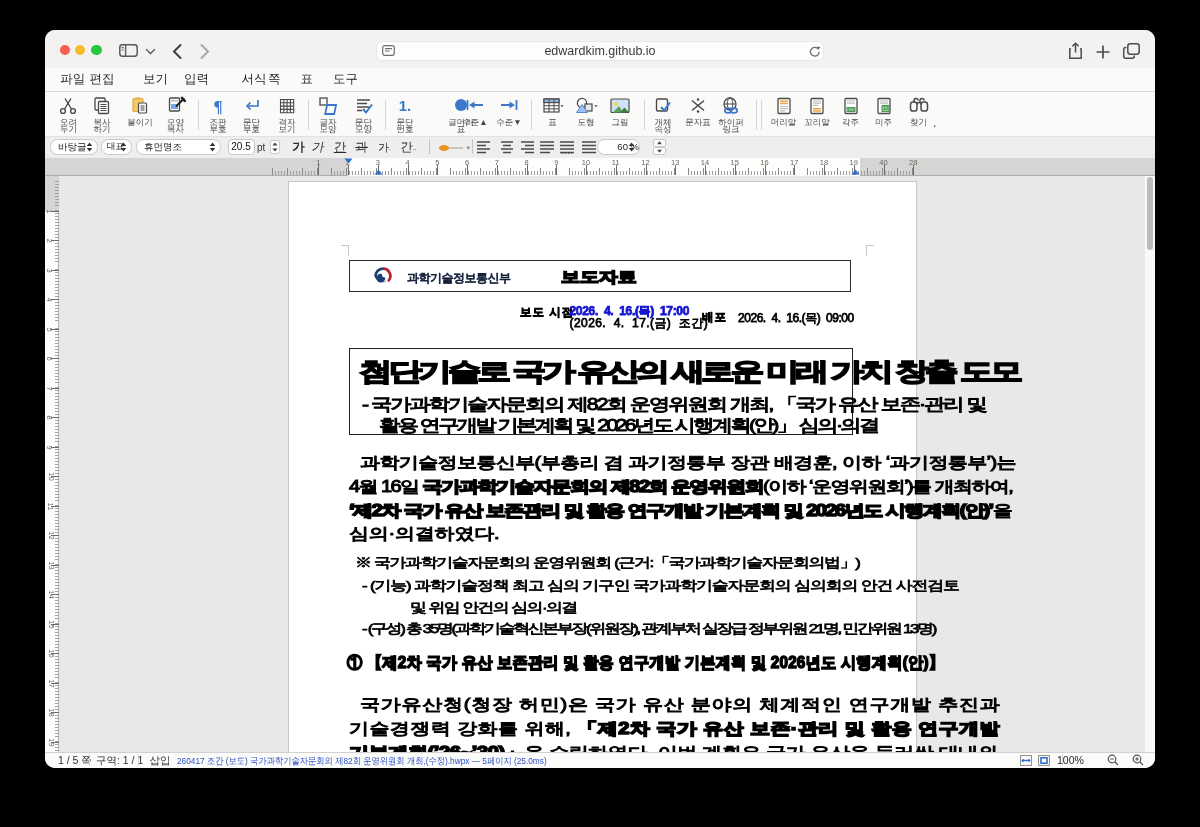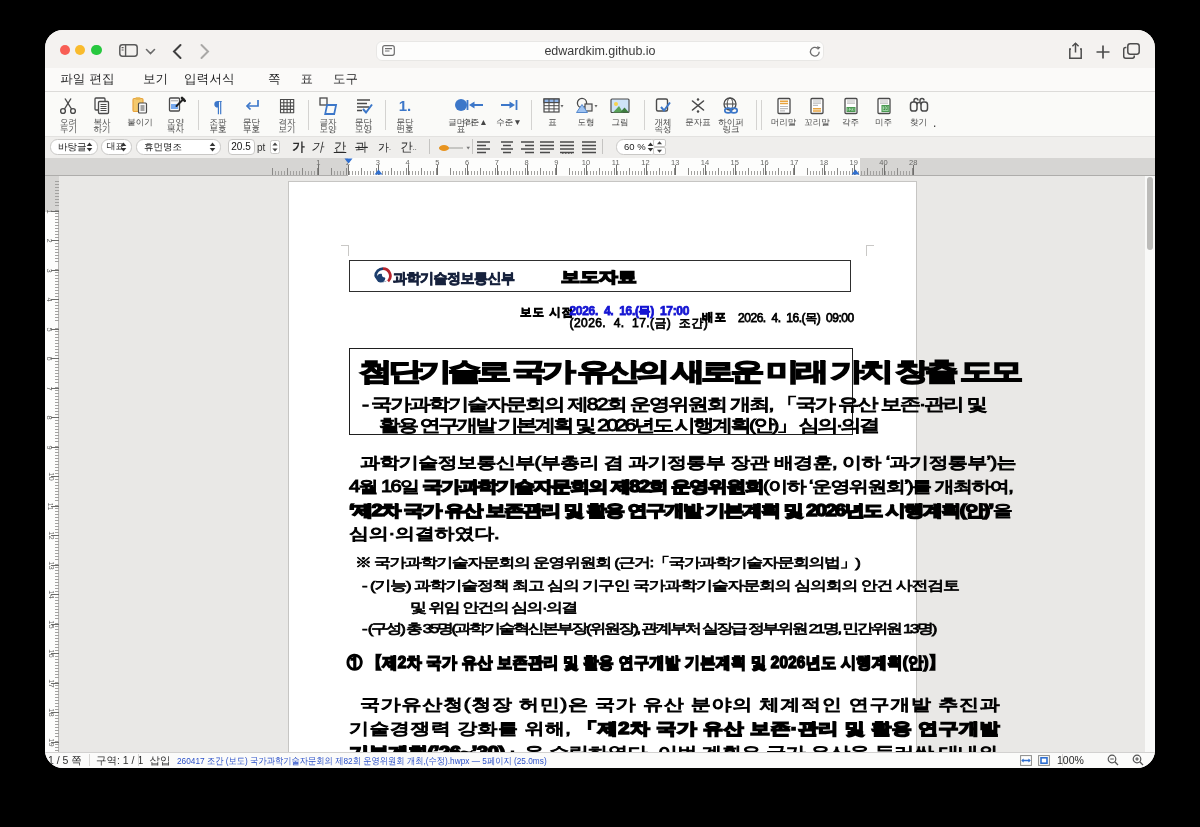--- a/index.html
+++ b/index.html
@@ -1,18 +1,18 @@
 <!DOCTYPE html>
 <html><head><meta charset="utf-8">
 <style>
 *{margin:0;padding:0;box-sizing:border-box}
 html,body{width:1200px;height:827px;background:#000;overflow:hidden;
  font-family:"Liberation Sans",sans-serif;}
 #win{position:absolute;left:45px;top:30px;width:1110px;height:738px;
- border-radius:18px;background:#f6f5f3;overflow:hidden;
+ border-radius:10px;background:#f6f5f3;overflow:hidden;
  box-shadow:0 18px 50px rgba(0,0,0,.55);}
 .abs{position:absolute}
 .band{position:absolute;left:0;width:1110px}
 #titlebar{top:0;height:38px;background:#f4f2f0}
 #menubar{top:38px;height:23.5px;background:#fbfaf9;border-bottom:1px solid #dcdbd9}
 #toolbar{top:61.5px;height:44.5px;background:#fafaf8}
 #fmtbar{top:106px;height:21.5px;background:#efeeec;border-top:1px solid #e3e2e0}
 #ruler{top:127.5px;height:18px;background:#d6d5d3;border-bottom:1px solid #aeadab}
 #docarea{top:145.5px;height:576px;background:#e9e8e6;overflow:hidden}
 #statusbar{top:721.5px;height:16.5px;background:#fbfbfa;border-top:1px solid #d2d1d0}
@@ -87,21 +87,21 @@
  <rect x="4.8" y="0.8" width="11.4" height="10.4" rx="2.4" fill="none" stroke="#4d4d4d" stroke-width="1.5"></rect>
  <path d="M3.4 4.6 H2.6 A1.9 1.9 0 0 0 0.7 6.5 V13.3 A1.9 1.9 0 0 0 2.6 15.2 H9.4 A1.9 1.9 0 0 0 11.3 13.3 V12.6" fill="none" stroke="#4d4d4d" stroke-width="1.5"></path>
 </svg>
 
 <div class="band" id="menubar"></div>
 <div class="abs" style="left:0;top:38px;width:1110px;height:23.5px">
 <div class="mi" style="left:27.8px;transform:translateX(-50%)">파일</div>
 <div class="mi" style="left:57px;transform:translateX(-50%)">편집</div>
 <div class="mi" style="left:110.4px;transform:translateX(-50%)">보기</div>
 <div class="mi" style="left:151.6px;transform:translateX(-50%)">입력</div>
-<div class="mi" style="left:177px;transform:translateX(-50%)">서식</div>
+<div class="mi" style="left:209px;transform:translateX(-50%)">서식</div>
 <div class="mi" style="left:229.2px;transform:translateX(-50%)">쪽</div>
 <div class="mi" style="left:261.7px;transform:translateX(-50%)">표</div>
 <div class="mi" style="left:300.4px;transform:translateX(-50%)">도구</div>
 </div>
 <div class="band" id="toolbar"></div>
 <div class="band" id="fmtbar"></div>
 <div class="band" id="ruler"></div>
 <div class="band" id="docarea"></div>
 <div class="band" id="statusbar"></div>
 <div class="abs" style="left:0;top:61.5px;width:1110px;height:44.5px">
@@ -500,21 +500,21 @@
       </div>
 <div class="alic" style="left:536.6px">
         <svg width="14" height="13" viewBox="0 0 14 13">
           <line x1="0" y1="1" x2="14" y2="1" stroke="#4a4a4a" stroke-width="1.6"></line>
           <line x1="0" y1="4.5" x2="14" y2="4.5" stroke="#4a4a4a" stroke-width="1.6"></line>
           <line x1="0" y1="8" x2="14" y2="8" stroke="#4a4a4a" stroke-width="1.6"></line>
           <line x1="0" y1="11.5" x2="14" y2="11.5" stroke="#4a4a4a" stroke-width="1.6"></line>
         </svg>
       </div>
 <div class="fsep" style="left:557px"></div>
-<div class="pill" style="left:571px;width:43px;text-align:left">60 %<span class="ud">
+<div class="pill" style="left:552px;width:43px;text-align:right">60 %<span class="ud">
           <svg width="7" height="10" viewBox="0 0 7 10">
             <polygon points="3.5,0.5 6.3,4 0.7,4" fill="#333"></polygon>
             <polygon points="3.5,9.5 6.3,6 0.7,6" fill="#333"></polygon>
           </svg>
         </span></div>
 <svg class="abs" style="left:607.5px;top:3px" width="13" height="16" viewBox="0 0 13 16">
 <rect x="0.5" y="0.5" width="12" height="7" rx="1.5" fill="#fff" stroke="#c9c8c6"></rect>
 <rect x="0.5" y="8.5" width="12" height="7" rx="1.5" fill="#fff" stroke="#c9c8c6"></rect>
 <polygon points="6.5,2.2 9,5.2 4,5.2" fill="#444"></polygon>
         <polygon points="6.5,13.8 9,10.8 4,10.8" fill="#444"></polygon>
@@ -627,21 +627,21 @@
         <div class="abs" style="left:52px;top:63.5px;width:7px;height:1px;background:#c9c8c6"></div>
         <div class="abs" style="left:576.5px;top:63.5px;width:1px;height:11px;background:#c9c8c6"></div>
         <div class="abs" style="left:577.5px;top:63.5px;width:7px;height:1px;background:#c9c8c6"></div>
         <div class="abs" style="left:59.5px;top:78px;width:502px;height:32px;border:1.2px solid #2e2e2e"></div>
         <svg class="abs" style="left:83.5px;top:84.5px" width="20" height="20" viewBox="0 0 20 20">
 <path d="M10 1.3 A8.7 8.7 0 0 1 16 16.3 L14.2 14.4 A6.2 6.2 0 0 0 10 3.9 Z" fill="#b5242c"></path>
 <path d="M10 3.9 A6.2 6.2 0 0 0 3.9 10 A6.2 6.2 0 0 0 14.2 14.6 A8.7 8.7 0 0 1 1.3 10 A8.7 8.7 0 0 1 10 1.3 Z" fill="#1c3e6e"></path>
 <circle cx="7.8" cy="12.2" r="4.4" fill="#1c3e6e"></circle>
 <circle cx="11.8" cy="8.6" r="2.9" fill="#fff"></circle>
 </svg>
-        <div id="org" class="line kr2" style="left:104px;top:88px;font-size:14px;letter-spacing:-0.51px;font-weight:bold;color:#16213c">과학기술정보통신부</div>
+        <div id="org" class="line kr2" style="left:118px;top:88px;font-size:12px;letter-spacing:-0.51px;font-weight:normal;color:#16213c">과학기술정보통신부</div>
         <div id="bodo" class="line krb" style="left:271.5px;top:86px;font-size:15px;letter-spacing:0.0px;transform:scaleX(1.26);transform-origin:0 50%;font-weight:bold">보도자료</div>
         <div class="line kr2" style="left:231px;top:123.5px;font-size:11.5px;font-weight:bold;letter-spacing:1px">보도 시점</div>
         <div id="dt1" class="line kr2" style="left:280.5px;top:121.5px;font-size:12px;letter-spacing:-0.33px;font-weight:bold;color:#1414d2">2026.&nbsp; 4.&nbsp; 16.(목)&nbsp; 17:00</div>
         <div id="dt2" class="line kr2" style="left:280.5px;top:133.5px;font-size:12px;letter-spacing:0.43px;">(2026.&nbsp; 4.&nbsp; 17.(금)&nbsp; 조간)</div>
         <div class="line kr2" style="left:413px;top:128.5px;font-size:11.5px;font-weight:bold;letter-spacing:1px">배포</div>
         <div id="dt3" class="line kr2" style="left:449px;top:128.5px;font-size:12px;letter-spacing:-0.46px;">2026.&nbsp; 4.&nbsp; 16.(목)&nbsp; 09:00</div>
         <div class="abs" style="left:60px;top:166.5px;width:504px;height:86.5px;border:1.3px solid #1f1f1f"></div>
         <div id="TT" class="line krb" style="left:69.5px;top:173px;font-size:25px;letter-spacing:-2.89px;transform:scaleX(1.34);transform-origin:0 50%;font-weight:bold">첨단기술로 국가 유산의 새로운 미래 가치 창출 도모</div>
         <div id="sub1" class="line kr" style="left:73px;top:211.5px;font-size:17px;letter-spacing:-1.59px;transform:scaleX(1.25);transform-origin:0 50%;">- 국가과학기술자문회의 제82회 운영위원회 개최, 「국가 유산 보존·관리 및</div>
         <div id="sub2" class="line kr" style="left:89.5px;top:232px;font-size:17px;letter-spacing:-2.09px;transform:scaleX(1.25);transform-origin:0 50%;">활용 연구개발 기본계획 및 2026년도 시행계획(안)」 심의·의결</div>
@@ -655,21 +655,21 @@
         <div id="N4" class="line kr2" style="left:72.7px;top:438.5px;font-size:13.5px;letter-spacing:-1.84px;transform:scaleX(1.25);transform-origin:0 50%;">- (구성) 총 35명(과학기술혁신본부장(위원장), 관계부처 실장급 정부위원 21명, 민간위원 13명)</div>
         <div id="HD" class="line krb" style="left:58.3px;top:471.5px;font-size:16px;letter-spacing:0.25px;transform:scaleX(0.95);transform-origin:0 50%;font-weight:bold">① 【제2차 국가 유산 보존관리 및 활용 연구개발 기본계획 및 2026년도 시행계획(안)】</div>
         <div id="Q1" class="line kr" style="left:71px;top:513px;font-size:16px;letter-spacing:0.61px;transform:scaleX(1.25);transform-origin:0 50%;">국가유산청(청장 허민)은 국가 유산 분야의 체계적인 연구개발 추진과</div>
         <div id="Q2" class="line kr" style="left:60.3px;top:537px;font-size:16px;letter-spacing:0.35px;transform:scaleX(1.25);transform-origin:0 50%;">기술경쟁력 강화를 위해, <b class="krb">「제2차 국가 유산 보존·관리 및 활용 연구개발</b></div>
         <div id="Q3" class="line kr" style="left:60.3px;top:561px;font-size:16px;letter-spacing:-0.3px;transform:scaleX(1.25);transform-origin:0 50%;"><b class="krb">기본계획(’26~’30)」</b>을 수립하였다. 이번 계획은 국가 유산을 둘러싼 대내외</div>
 </div>
 <div class="abs" style="left:1099.5px;top:0;width:10.5px;height:576px;background:#f9f9f8"></div>
 <div class="abs" style="left:1102px;top:1.9px;width:6.2px;height:72.5px;background:#bcbbb9;border-radius:3px"></div>
 </div>
 <div class="abs" style="left:0;top:721.5px;width:1110px;height:16.5px">
-<div class="st" style="left:3px">1 / 5 쪽</div>
+<div class="st" style="left:13px">1 / 5 쪽</div>
 <div class="ssep" style="left:43.9px"></div>
 <div class="st" style="left:51px">구역: 1 / 1</div>
 <div class="ssep" style="left:92.6px"></div>
 <div class="st" style="left:104.5px">삽입</div>
 <div class="st" id="sbblue" style="left:131.8px;color:#2b50c8;font-size:9.5px;transform-origin:0 50%;transform:scaleX(0.871)">260417 조간 (보도) 국가과학기술자문회의 제82회 운영위원회 개최,(수정).hwpx — 5페이지 (25.0ms)</div>
 <svg class="abs" style="left:974.5px;top:3px" width="12" height="11" viewBox="0 0 12 11">
 <rect x="0.6" y="0.6" width="10.8" height="9.8" fill="#fff" stroke="#8a8a88" stroke-width="1"></rect>
 <line x1="2" y1="5.5" x2="10" y2="5.5" stroke="#2f6fd0" stroke-width="1.6"></line>
 <polygon points="1.2,5.5 3.6,3.4 3.6,7.6" fill="#2f6fd0"></polygon>
         <polygon points="10.8,5.5 8.4,3.4 8.4,7.6" fill="#2f6fd0"></polygon>

